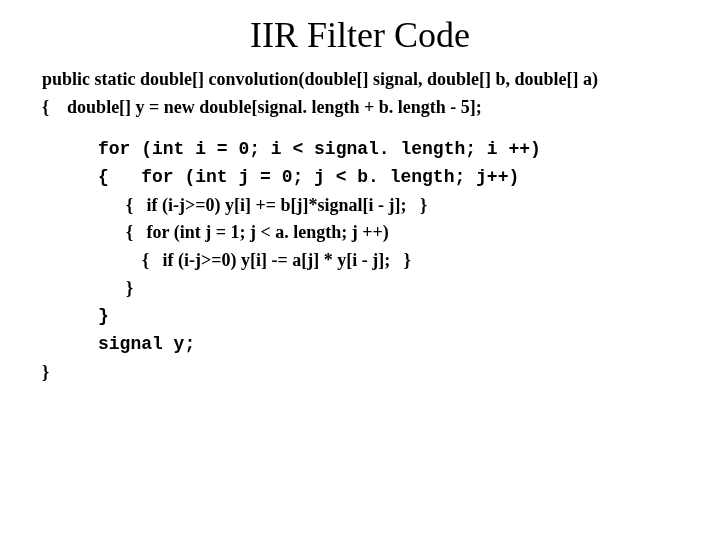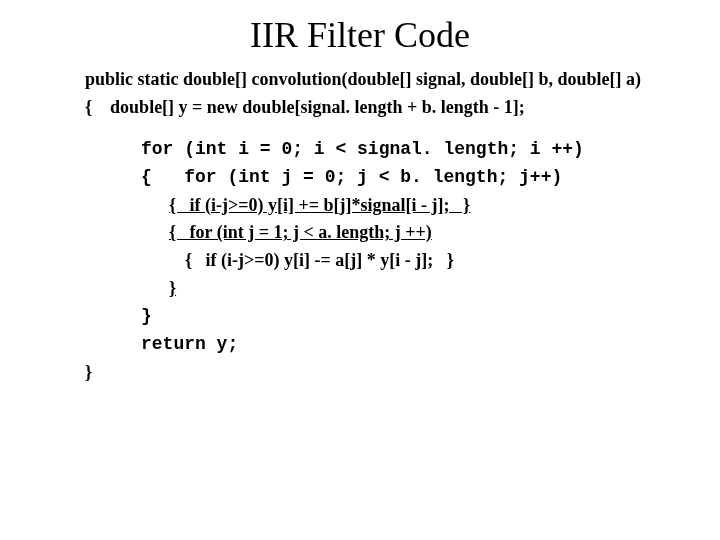--- a/index.html
+++ b/index.html
@@ -25,40 +25,39 @@
     padding-bottom: 10px;
   }
   .code-block {
     padding: 0 42px;
     font-size: 18px;
     line-height: 1.55;
     font-weight: bold;
   }
   .code-line {
     white-space: pre;
-    margin-left: 43px;
   }
   .i0 { padding-left: 0; }
   .i2 { padding-left: 56px; font-family: Liberation Mono, monospace; }
-  .i3 { padding-left: 84px; text-decoration: underline; }
+  .i3 { padding-left: 84px; }
   .i4 { padding-left: 100px; }
   .gap { height: 14px; }
 </style>
 </head>
 <body>
 
 <div class="slide">
   <div class="title">IIR Filter Code</div>
   <div class="code-block">
     <div class="code-line i0">public static double[] convolution(double[] signal, double[] b, double[] a)</div>
-    <div class="code-line i0">{    double[] y = new double[signal. length + b. length - 1];</div>
+    <div class="code-line i0">{    double[] y = new double[signal. length + b. length - 5];</div>
     <div class="gap"></div>
     <div class="code-line i2">for (int i = 0; i &lt; signal. length; i ++)</div>
     <div class="code-line i2">{   for (int j = 0; j &lt; b. length; j++)</div>
     <div class="code-line i3">{   if (i-j&gt;=0) y[i] += b[j]*signal[i - j];   }</div>
     <div class="code-line i3">{   for (int j = 1; j &lt; a. length; j ++)</div>
     <div class="code-line i4">{   if (i-j&gt;=0) y[i] -= a[j] * y[i - j];   }</div>
     <div class="code-line i3">}</div>
     <div class="code-line i2">}</div>
-    <div class="code-line i2">return y;</div>
+    <div class="code-line i2">signal y;</div>
     <div class="code-line i0">}</div>
   </div>
 </div>
 
 </body></html>

